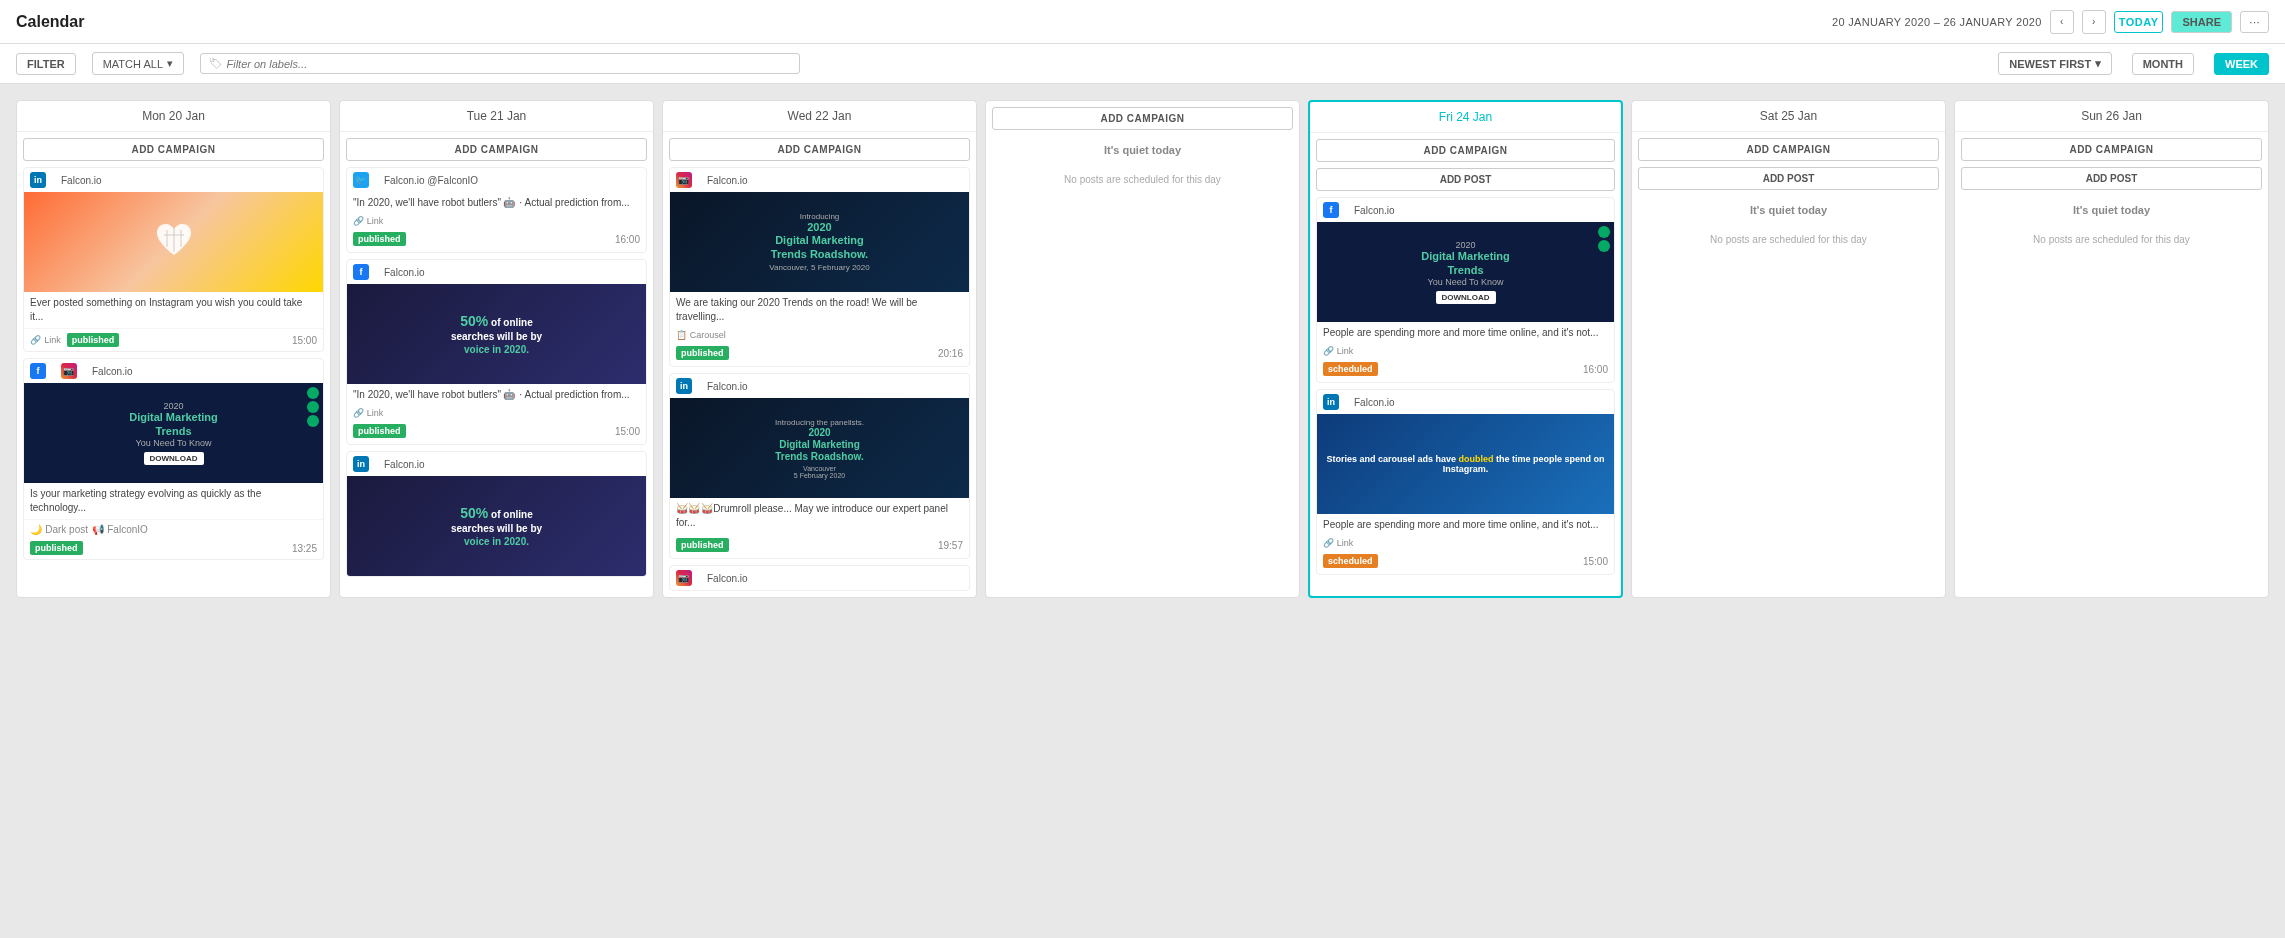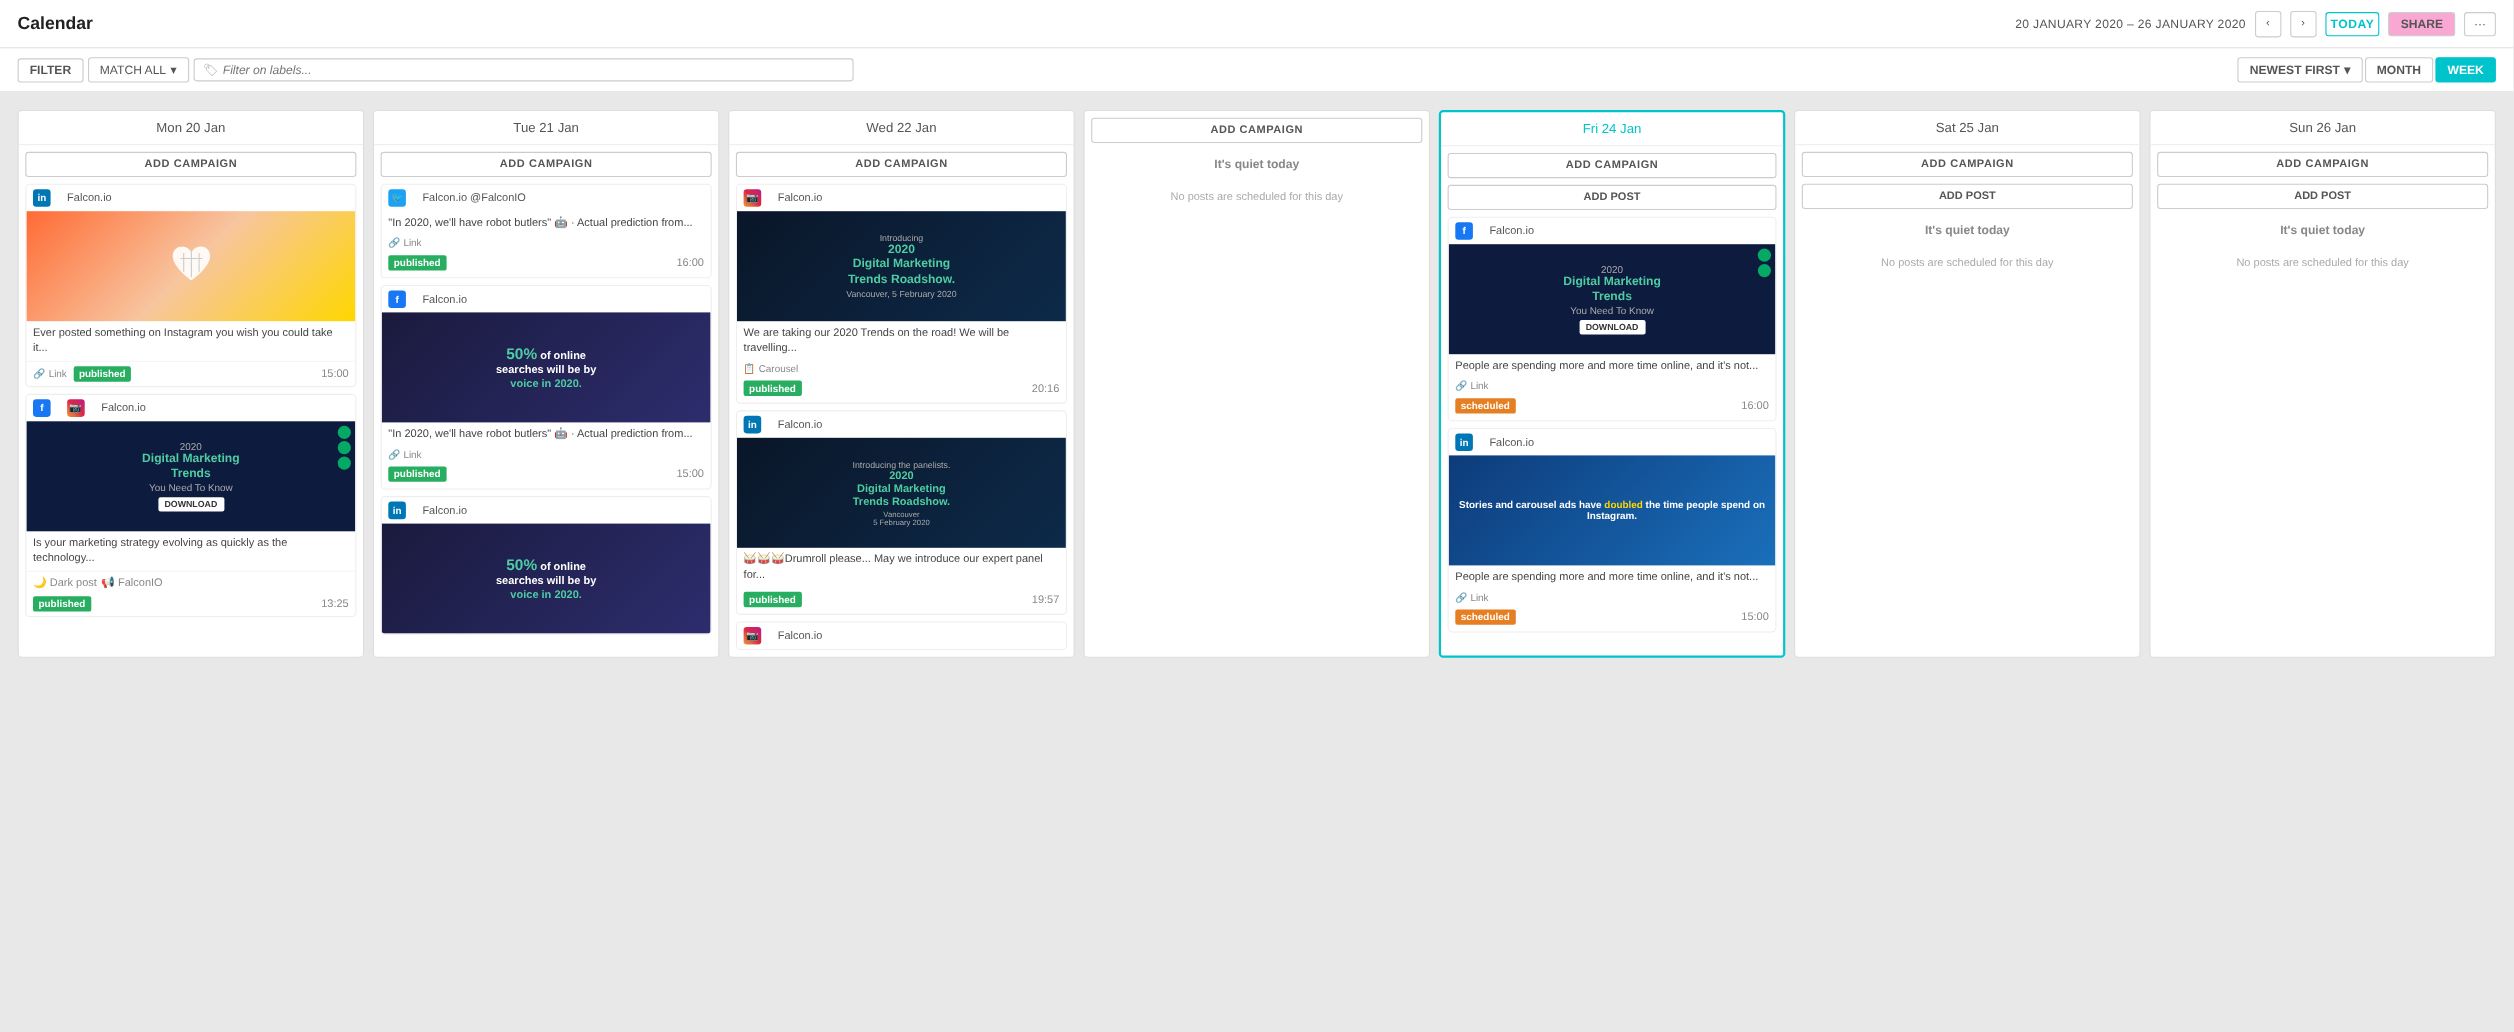--- a/index.html
+++ b/index.html
@@ -18,57 +18,57 @@
       background: #fff; border: 1px solid #ccc; border-radius: 3px;
       width: 24px; height: 24px; cursor: pointer; display: flex; align-items: center; justify-content: center;
       font-size: 10px; color: #555;
     }
     .today-btn {
       background: #fff; border: 1px solid #00c4cc; color: #00c4cc;
       padding: 4px 4px; border-radius: 3px; font-size: 11px; font-weight: 600;
       cursor: pointer; letter-spacing: 0.5px;
     }
     .share-btn {
-      background: #f9a8d4; border: 1px solid #ccc; color: #555;
+      background: #5eead4; border: 1px solid #ccc; color: #555;
       padding: 4px 10px; border-radius: 3px; font-size: 11px; font-weight: 600;
       cursor: pointer;
     }
     .more-btn {
       background: #fff; border: 1px solid #ccc; color: #555;
       padding: 4px 8px; border-radius: 3px; font-size: 11px;
       cursor: pointer;
     }
 
     
     .toolbar {
       display: flex; align-items: center; justify-content: space-between;
       background: #fff; padding: 6px 16px; height: 40px;
       border-bottom: 1px solid #ddd;
     }
-    .toolbar-left { display: flex; align-items: center; gap: 4px; }
+    .toolbar-left { display: flex; align-items: center; gap: 16px; }
     .filter-btn {
       background: #fff; border: 1px solid #ccc; color: #555;
       padding: 4px 10px; border-radius: 3px; font-size: 11px; font-weight: 600;
       cursor: pointer;
     }
     .match-all-btn {
       background: #fff; border: 1px solid #ccc; color: #555;
       padding: 4px 10px; border-radius: 3px; font-size: 11px; font-weight: 500;
       cursor: pointer; display: flex; align-items: center; gap: 4px;
     }
     .label-filter {
       display: flex; align-items: center; gap: 4px;
       border: 1px solid #ccc; border-radius: 3px; padding: 3px 8px;
       background: #fff; width: 600px;
     }
     .label-filter input {
       border: none; outline: none; font-size: 11px; color: #aaa; width: 100%;
       font-style: italic;
     }
-    .toolbar-right { display: flex; gap: 2px; }
+    .toolbar-right { display: flex; align-items: center; gap: 20px; }
     .newest-first-btn {
       background: #fff; border: 1px solid #ccc; color: #555;
       padding: 4px 10px; border-radius: 3px; font-size: 11px; font-weight: 600;
       cursor: pointer; display: flex; align-items: center; gap: 4px;
     }
     .view-btn {
       background: #fff; border: 1px solid #ccc; color: #555;
       padding: 4px 10px; border-radius: 3px; font-size: 11px; font-weight: 600;
       cursor: pointer;
     }

